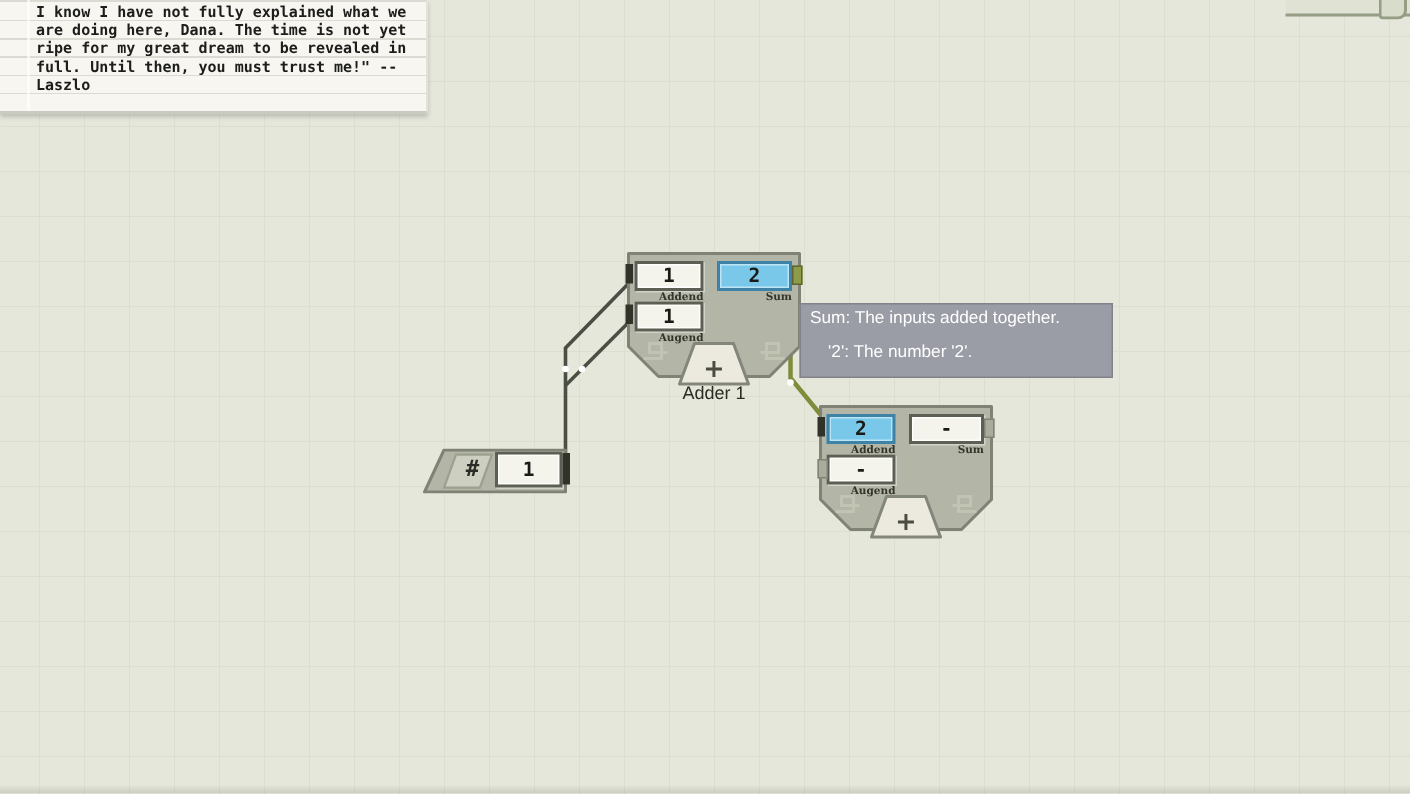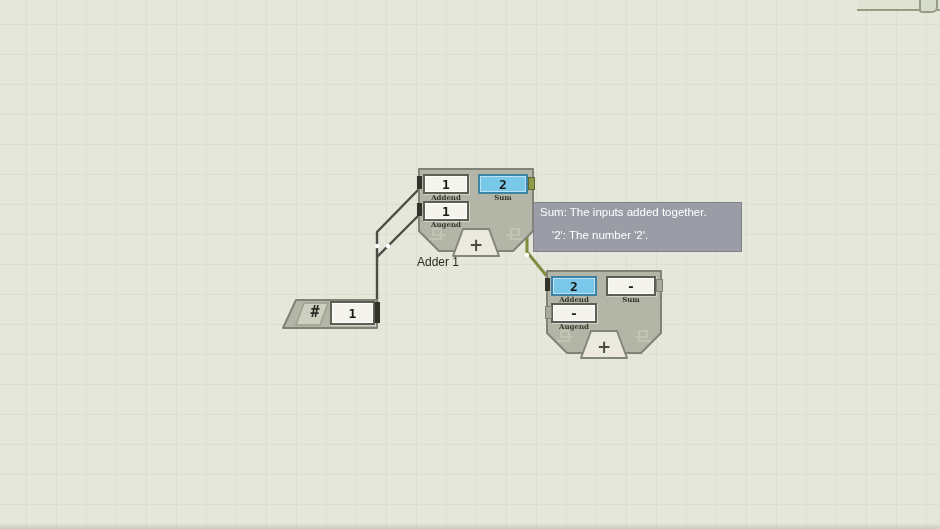--- a/index.html
+++ b/index.html
@@ -38,27 +38,27 @@
   .wire-olive{fill:none;stroke:#7e8c3c;stroke-width:3px;}
   .wire-dot{fill:#ffffff;stroke:none;}
 
   
   .node{position:absolute;}
   .vbox{position:absolute;display:flex;align-items:center;justify-content:center;
     background:#f4f3ec;border:2px solid #5c5f53;
     box-shadow:inset 0 0 0 1px rgba(255,255,255,0.85), 1px 1px 0 rgba(255,255,255,0.4);
     font-family:"DejaVu Sans Mono",monospace;font-weight:bold;font-size:13px;color:#1a1a16;}
   .vbox.hl{background:#79c8ea;border-color:#3e82a5;box-shadow:inset 0 0 0 1px rgba(255,255,255,0.5);}
-  .port-label{position:absolute;text-align:center;
+  .port-label{position:absolute;text-align:right;
     font-family:"DejaVu Serif",serif;font-weight:bold;font-size:7px;line-height:7px;color:#33352b;}
   .nub{position:absolute;width:5px;height:13px;}
   .nub.dark{background:#31332b;}
   .nub.olive{background:#8f9a4a;border:1px solid #5d6630;height:11px;}
   .nub.light{background:#a9ac9d;border:1px solid #7f8274;height:11px;}
-  .adder-name{position:absolute;left:0;width:118px;
+  .adder-name{position:absolute;left:0;width:118px;text-align:center;
     font-size:12px;color:#2b2b24;}
   .body-shape{fill:#b3b6a7;stroke:#7f8274;stroke-width:2px;stroke-linejoin:round;}
   .trap-shape{fill:#eceadf;stroke:#83867a;stroke-width:2px;stroke-linejoin:round;}
   .decor{fill:none;stroke:#c2c5b5;stroke-width:2px;opacity:0.9;}
   .op-text{font-family:"DejaVu Sans",sans-serif;font-weight:bold;font-size:17px;fill:#4a4d40;}
 
   
   .src-hash{position:absolute;left:22px;top:4px;width:26px;text-align:center;
     font-family:"DejaVu Sans Mono",monospace;font-weight:bold;font-size:15px;color:#2c2c26;}
 
@@ -126,20 +126,27 @@
     <div class="vbox" style="left:6px;top:34px;width:42px;height:16px;">-</div>
     <div class="port-label" style="left:6px;top:54px;width:46px;">Augend</div>
     <div class="vbox" style="left:61px;top:7px;width:46px;height:16px;">-</div>
     <div class="port-label" style="left:61px;top:27px;width:50px;">Sum</div>
     <div class="nub dark" style="left:0px;top:9px;"></div>
     <div class="nub light" style="left:0px;top:37px;"></div>
     <div class="nub light" style="left:111px;top:10px;"></div>
     <div class="adder-name" style="top:88px;"></div>
   </div>
 
+  <div class="note">
+    <div class="note-text">I know I have not fully explained what we
+are doing here, Dana. The time is not yet
+ripe for my great dream to be revealed in
+full. Until then, you must trust me!" --
+Laszlo</div>
+  </div>
 
   <div class="top-panel"></div>
   <div class="top-panel-corner"></div>
 
   <div class="tooltip">
     <div class="tline1">Sum: The inputs added together.</div>
     <div class="tline2">'2': The number '2'.</div>
   </div>
 
   <div class="bottom-shade"></div>

